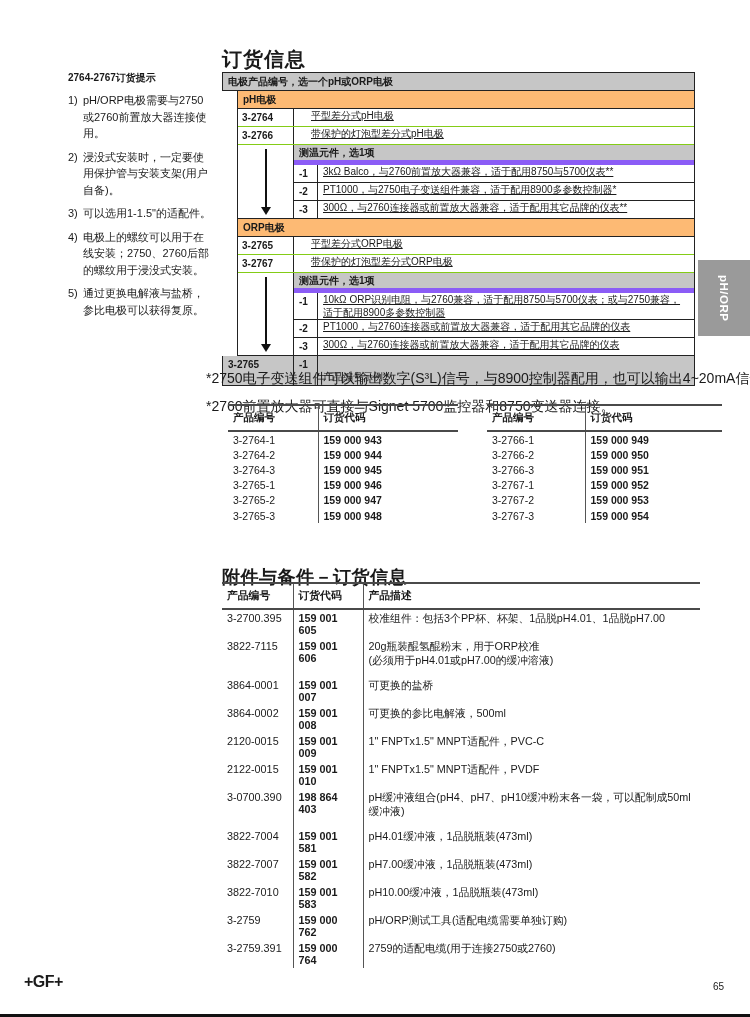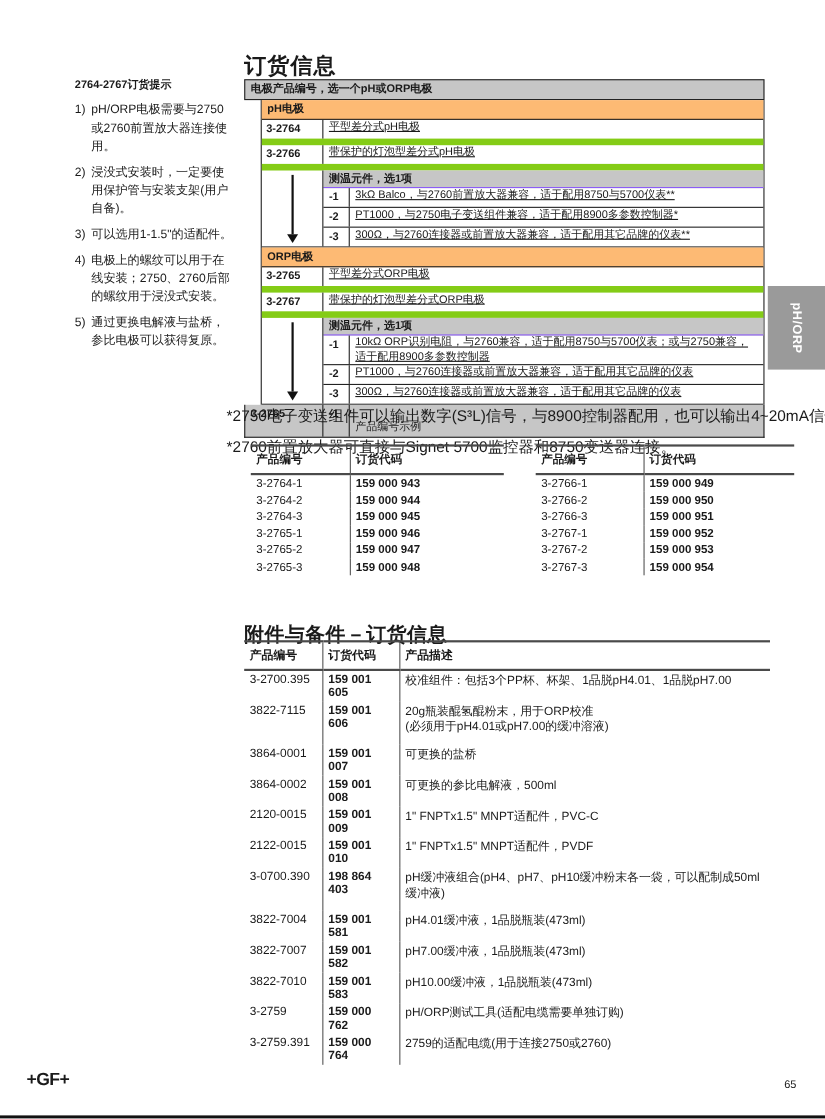--- a/index.html
+++ b/index.html
@@ -18,30 +18,30 @@
   .note-text { flex:1; }
 
   
   .page-title { position:absolute; left:222px; top:33px; font-size:20px; font-weight:bold; letter-spacing:1px; }
 
   
   .sel { position:absolute; left:222px; top:72px; width:473px; font-size:10px; line-height:1.3; }
   .sel-hdr { background:#c6c6c6; font-weight:bold; border:1px solid #222; padding:2px 5px; min-height:17px; }
   .sel-body { margin-left:15px; border-left:1px solid #222; border-right:1px solid #222; }
   .g-hdr { background:#fdba74; font-weight:bold; border-bottom:1px solid #222; padding:2px 5px; min-height:16px; }
-  .m-row { display:flex; border-bottom:6px solid #84cc16; min-height:16px; }
+  .m-row { display:flex; border-bottom:1px solid #84cc16; min-height:16px;gap:12px; }
   .c-code { width:56px; flex:none; font-weight:bold; border-right:1px solid #222; padding:2px 4px; }
   .c-desc { flex:1; padding:0 5px;text-decoration:underline; }
   .opt-block { display:flex; border-bottom:1px solid #222; align-items:stretch; }
   .arrow-cell { width:56px; flex:none; border-right:1px solid #222; position:relative; }
   .arrow-line { position:absolute; top:4px; bottom:11px; left:50%; width:2px; margin-left:-1px; background:#111; }
   .arrow-head { position:absolute; bottom:3px; left:50%; transform:translateX(-50%); width:0; height:0;
                 border-left:5px solid transparent; border-right:5px solid transparent; border-top:8px solid #111; }
   .opt-rows { flex:1; }
-  .o-hdr { background:#c6c6c6; font-weight:bold; border-bottom:1px solid #8b5cf6; padding:1px 5px; min-height:15px; }
+  .o-hdr { background:#c6c6c6; font-weight:bold; border-bottom:5px solid #8b5cf6; padding:1px 5px; min-height:15px; }
   .o-row { display:flex; border-bottom:1px solid #222; min-height:16px; }
   .o-row:last-child { border-bottom:none; }
   .c-dash { width:24px; flex:none; font-weight:bold; border-right:1px solid #222; padding:2px 0 2px 5px; }
   .ex-row { display:flex; background:#c6c6c6; border:1px solid #222; border-top:none; min-height:17px; }
   .ex-code { width:71px; flex:none; font-weight:bold; border-right:1px solid #222; padding:2px 5px; }
   .ex-dash { width:24px; flex:none; font-weight:bold; border-right:1px solid #222; padding:2px 0 2px 5px; }
   .ex-label { flex:1; font-weight:normal; padding:2px 5px;margin-top:12px; }
 
   
   .footnote { position:absolute; left:206px; width:520px; font-size:14px; white-space:nowrap;margin-top:29px; }

